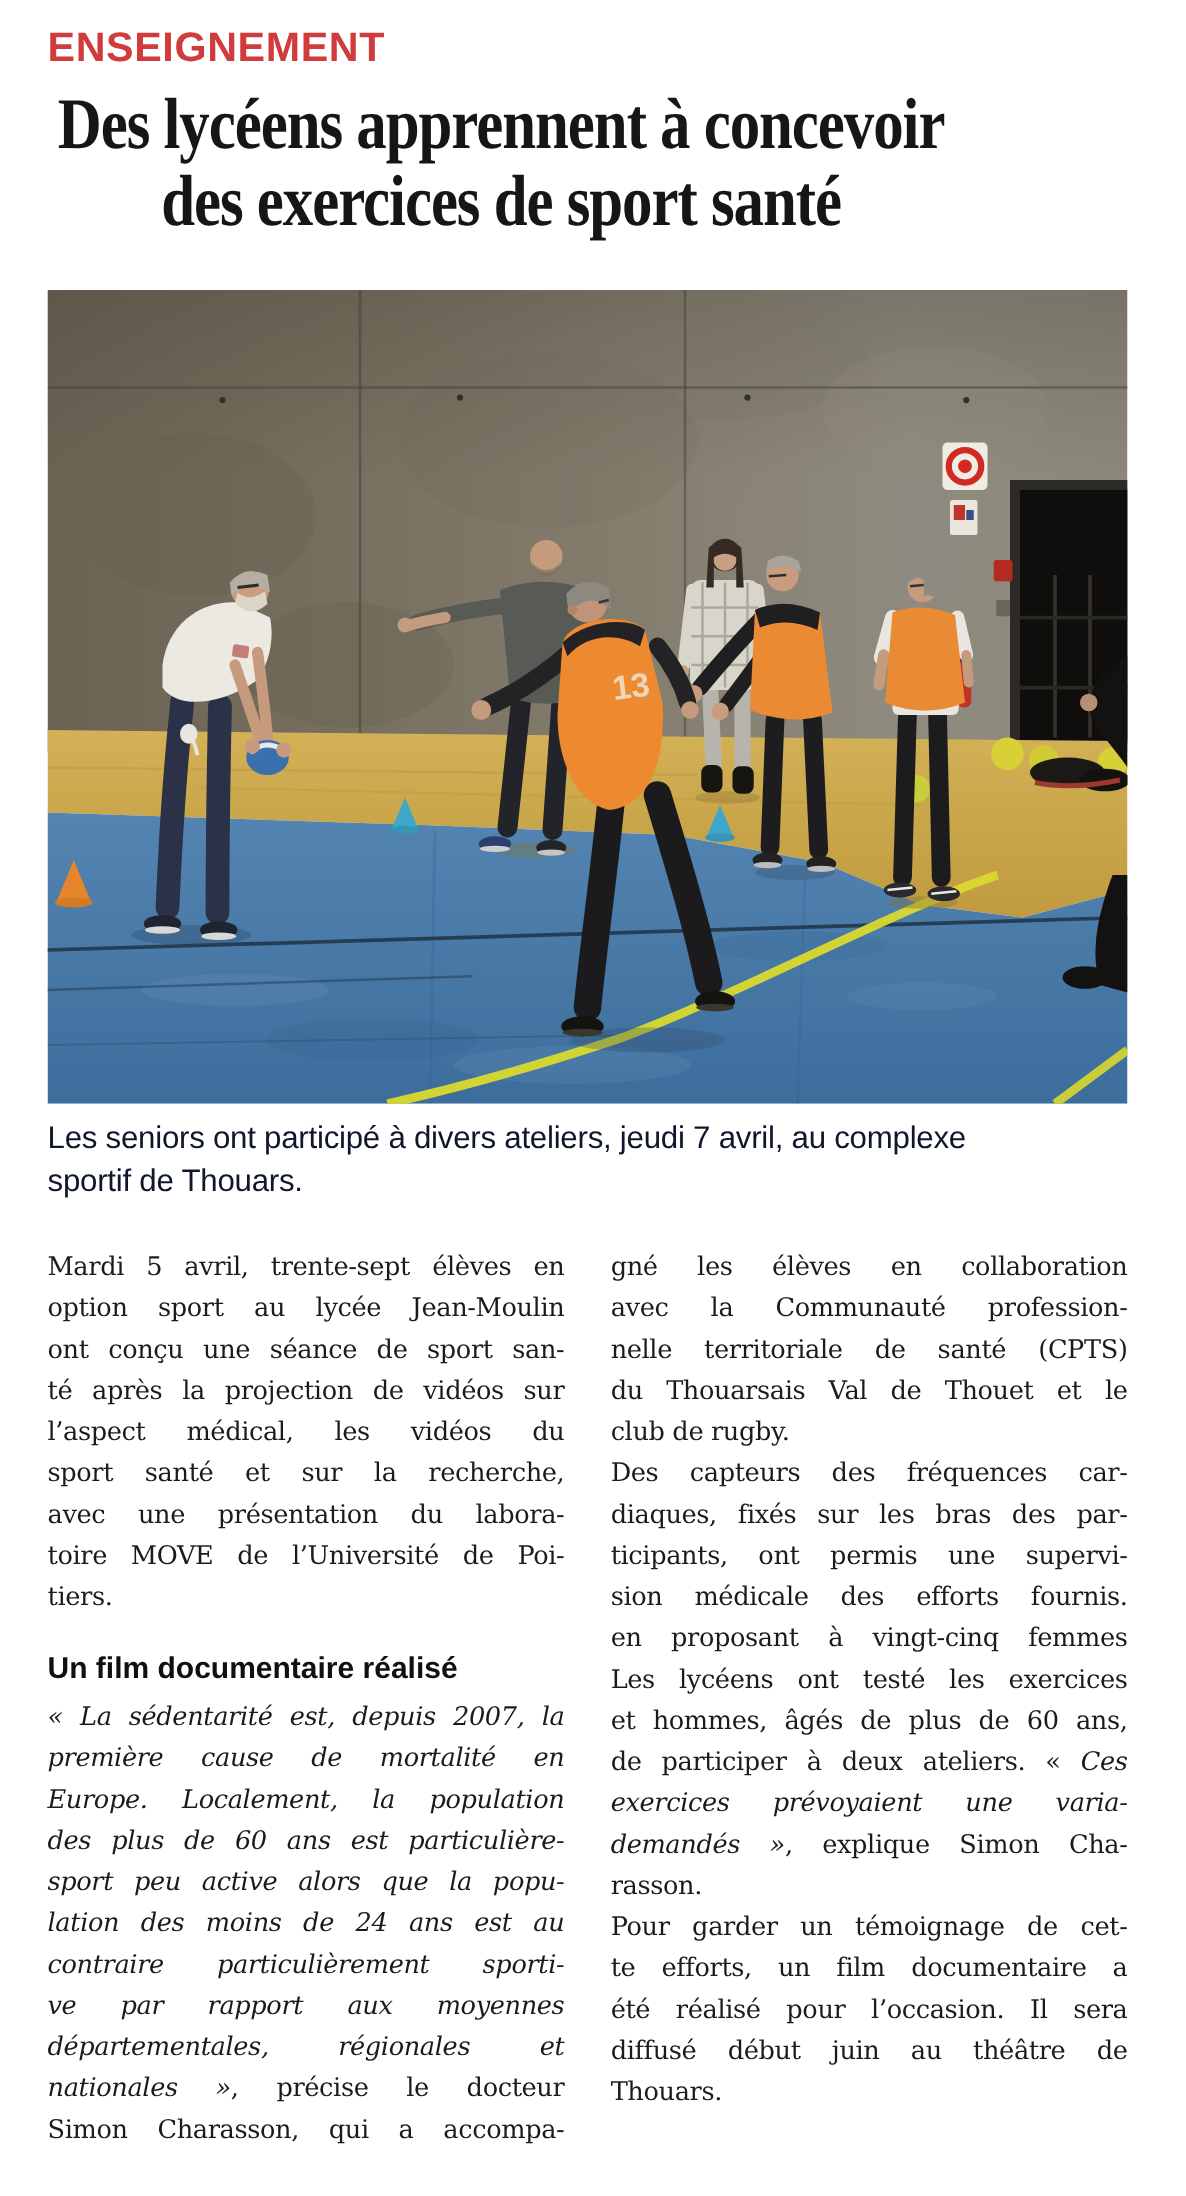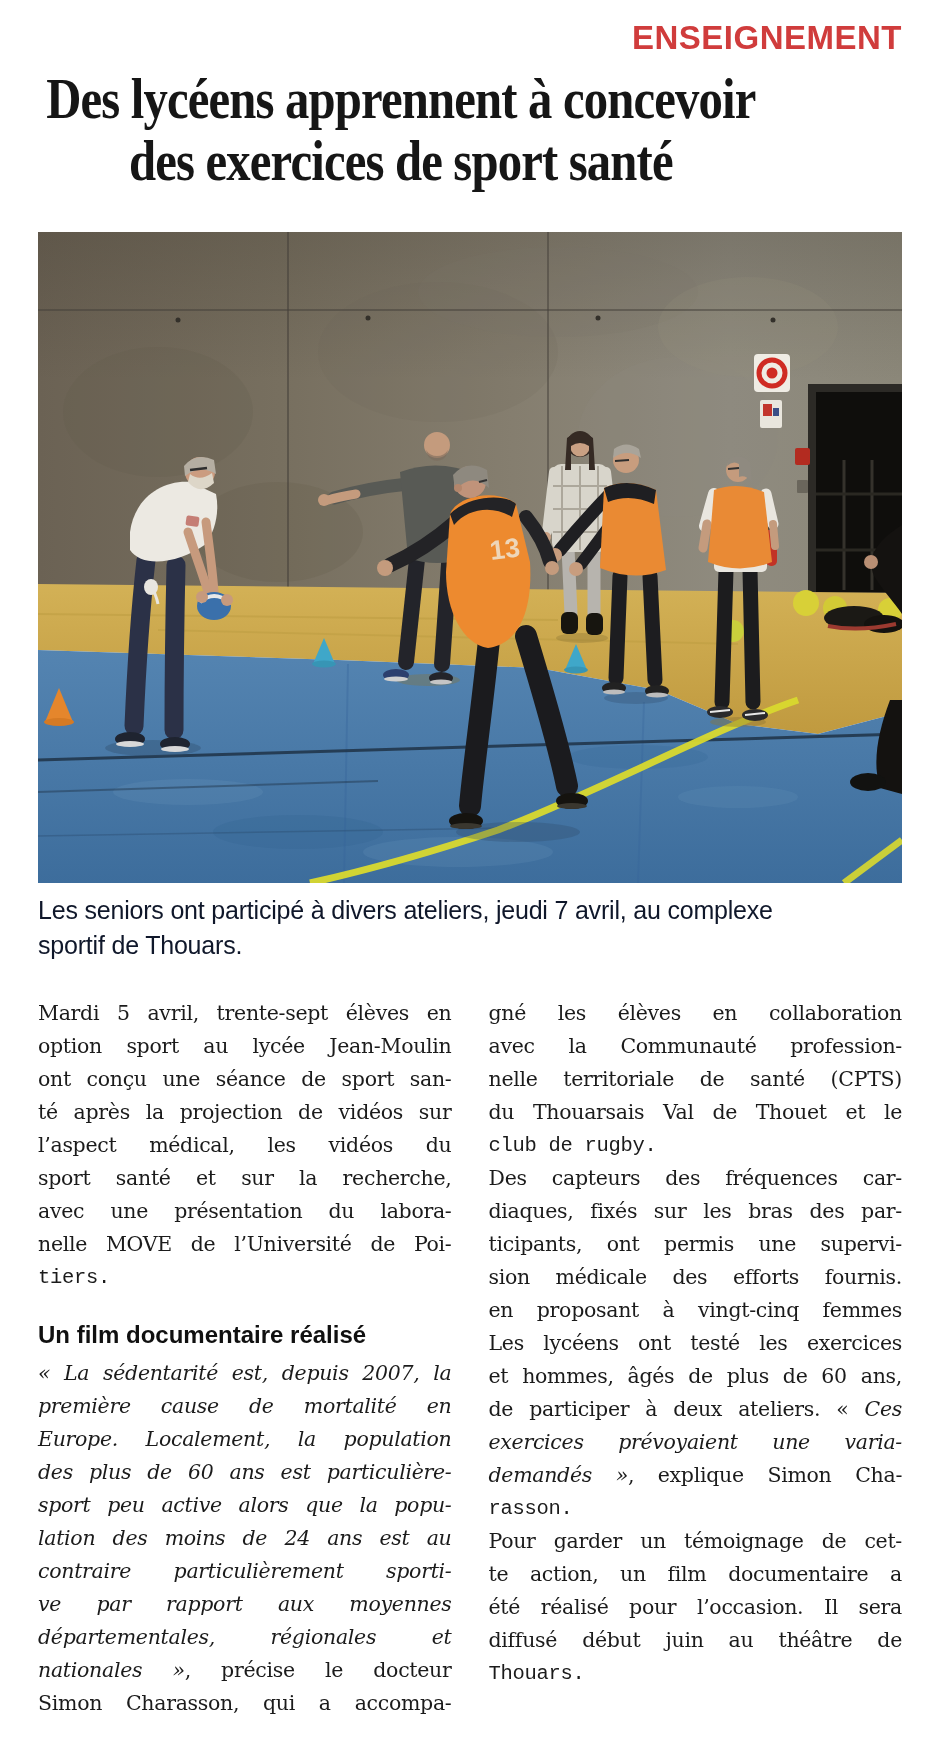--- a/index.html
+++ b/index.html
@@ -1,34 +1,34 @@
 <!DOCTYPE html>
 <html lang="fr"><head>
 <meta charset="utf-8">
 <style>
   html,body{margin:0;padding:0;background:#ffffff;}
   .page{position:relative;width:949px;height:1757px;background:#fff;overflow:hidden;
         font-family:"Liberation Sans",sans-serif;}
   .content{margin:0 47px 0 38px;width:864px;}
   .kicker{margin:0;padding-top:18px;font:700 33px/40px "Liberation Sans",sans-serif;
-          color:#d03c3c;letter-spacing:.5px;text-align:right;}
+          color:#d03c3c;letter-spacing:.5px;}
   .headline{margin:10px 0 0 0;color:#161616;text-align:center;}
   .headline .hl-line{font:700 58px/62px "Liberation Serif",serif;letter-spacing:-1px;
           transform:scaleX(.84);transform-origin:0 50%;white-space:nowrap;}
   figure{margin:40px 0 0 0;padding:0;}
   .photo-wrap{width:864px;height:651px;line-height:0;}
   .photo-wrap svg{display:block;width:864px;height:651px;}
   figcaption{margin-top:10px;font:400 25px/35px "Liberation Sans",sans-serif;
           color:#0f172a;letter-spacing:-0.2px;}
   .columns{margin-top:34px;display:flex;gap:37px;}
   .col{flex:1;min-width:0;}
   .para{margin:0;}
   .line{font:400 20.5px/33px "DejaVu Serif",serif;color:#1b1b1b;letter-spacing:-0.3px;
         text-align:justify;text-align-last:justify;}
-  .line.last{text-align-last:left;font-family:Liberation Mono, monospace;}
+  .line.last{text-align-last:left;}
   .line .it{font-style:italic;}
   .subhead{margin:26px 0 7px 0;font:700 24px/30px "Liberation Sans",sans-serif;color:#101010;}
 </style>
 </head>
 <body>
 
 <div class="page">
   <div class="content">
 
     <div class="kicker">ENSEIGNEMENT</div>
@@ -298,21 +298,21 @@
     <div class="columns">
       <div class="col">
           <div class="para">
             <div class="line"><span>Mardi 5 avril, trente-sept élèves en</span></div>
             <div class="line"><span>option sport au lycée Jean-Moulin</span></div>
             <div class="line"><span>ont conçu une séance de sport san-</span></div>
             <div class="line"><span>té après la projection de vidéos sur</span></div>
             <div class="line"><span>l’aspect médical, les vidéos du</span></div>
             <div class="line"><span>sport santé et sur la recherche,</span></div>
             <div class="line"><span>avec une présentation du labora-</span></div>
-            <div class="line"><span>nelle MOVE de l’Université de Poi-</span></div>
+            <div class="line"><span>toire MOVE de l’Université de Poi-</span></div>
             <div class="line last"><span>tiers.</span></div>
           </div>
           <div class="subhead">Un film documentaire réalisé</div>
           <div class="para">
             <div class="line"><span class="it">« La sédentarité est, depuis 2007, la</span></div>
             <div class="line"><span class="it">première cause de mortalité en</span></div>
             <div class="line"><span class="it">Europe. Localement, la population</span></div>
             <div class="line"><span class="it">des plus de 60 ans est particulière-</span></div>
             <div class="line"><span class="it">sport peu active alors que la popu-</span></div>
             <div class="line"><span class="it">lation des moins de 24 ans est au</span></div>
@@ -339,21 +339,21 @@
             <div class="line"><span>en proposant à vingt-cinq femmes</span></div>
             <div class="line"><span>Les lycéens ont testé les exercices</span></div>
             <div class="line"><span>et hommes, âgés de plus de 60 ans,</span></div>
             <div class="line"><span>de participer à deux ateliers. « </span><span class="it">Ces</span></div>
             <div class="line"><span class="it">exercices prévoyaient une varia-</span></div>
             <div class="line"><span class="it">demandés »</span><span>, explique Simon Cha-</span></div>
             <div class="line last"><span>rasson.</span></div>
           </div>
           <div class="para">
             <div class="line"><span>Pour garder un témoignage de cet-</span></div>
-            <div class="line"><span>te action, un film documentaire a</span></div>
+            <div class="line"><span>te efforts, un film documentaire a</span></div>
             <div class="line"><span>été réalisé pour l’occasion. Il sera</span></div>
             <div class="line"><span>diffusé début juin au théâtre de</span></div>
             <div class="line last"><span>Thouars.</span></div>
           </div>
         </div>
     </div>
 
   </div>
 </div>
 

